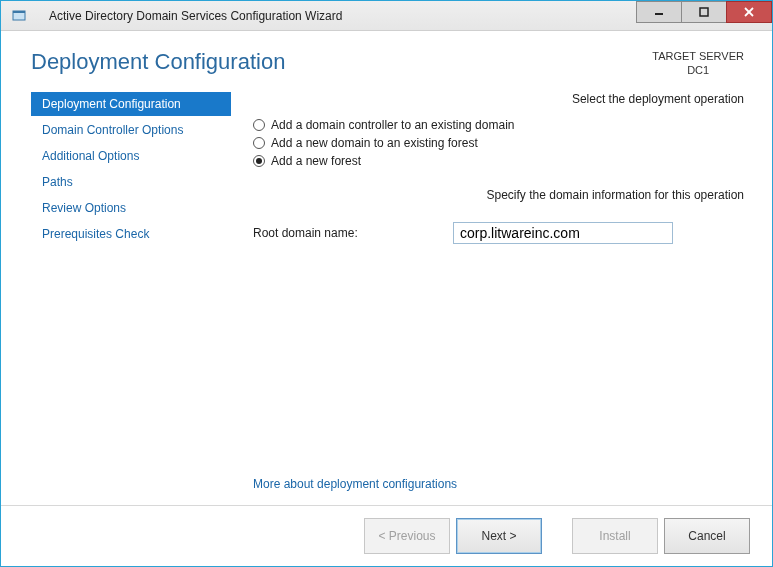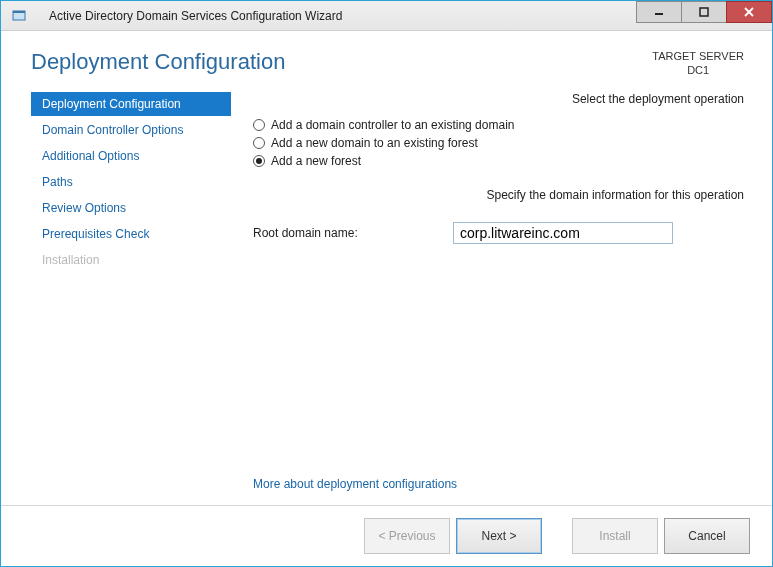--- a/index.html
+++ b/index.html
@@ -194,21 +194,20 @@
 
   <div class="mainrow">
 
     <div class="sidebar">
       <div class="step active">Deployment Configuration</div>
       <div class="step">Domain Controller Options</div>
       <div class="step">Additional Options</div>
       <div class="step">Paths</div>
       <div class="step">Review Options</div>
       <div class="step">Prerequisites Check</div>
-      <div class="step disabled">Installation</div>
     </div>
 
     <div class="panel">
       <div class="section-label">Select the deployment operation</div>
 
       <div class="radio-row">
         <span class="radio"></span>
         <span>Add a domain controller to an existing domain</span>
       </div>
       <div class="radio-row">

